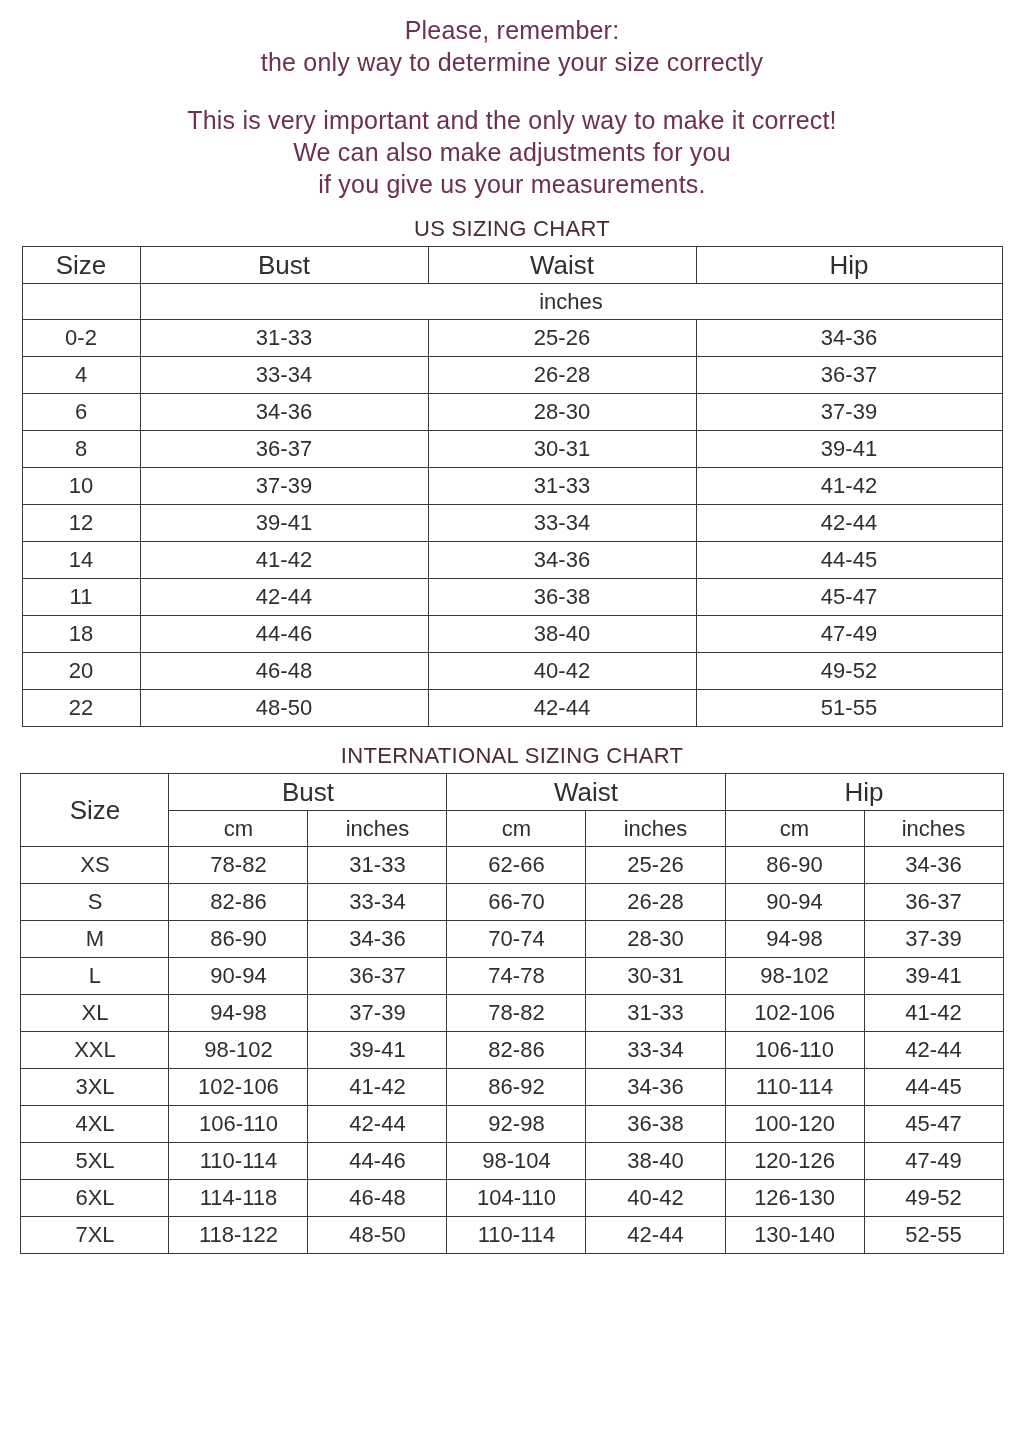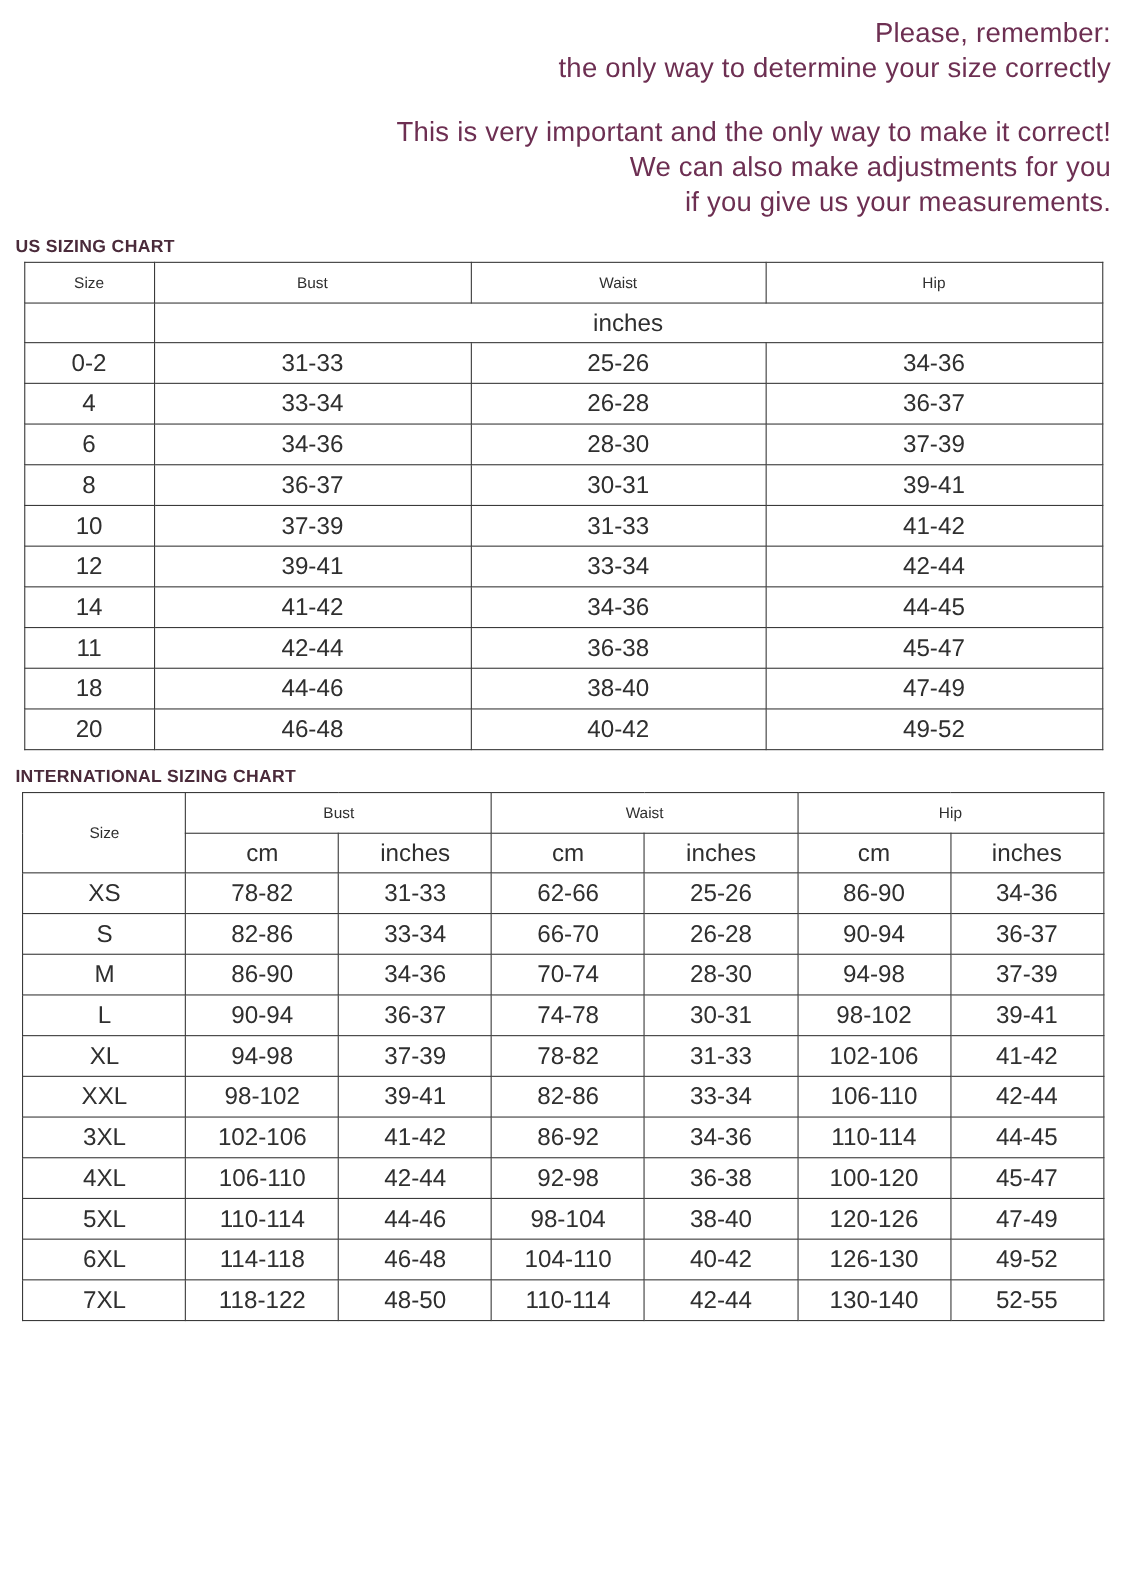--- a/index.html
+++ b/index.html
@@ -14,41 +14,40 @@
     color: #6b2b4e;
   }
   .page {
     width: 1024px;
     height: 1432px;
     position: relative;
     box-sizing: border-box;
     padding: 14px 14px 0 14px;
   }
   .intro {
-    text-align: right;
+    text-align: center;
     font-size: 25px;
     line-height: 1.28;
     color: #6d2f52;
     letter-spacing: 0.2px;
   }
   .intro .line {
     display: block;
     white-space: nowrap;
   }
   .intro .gap {
     display: block;
     height: 26px;
   }
   .chart-title {
-    text-align: left;
-    font-size: 16px;
+    text-align: center;
+    font-size: 22px;
     color: #4a2a3a;
     margin: 16px 0 4px 0;
     letter-spacing: 0.3px;
-    font-weight: bold;
   }
   table {
     border-collapse: collapse;
     width: 980px;
     margin: 0 auto;
     table-layout: fixed;
   }
   table td, table th {
     border: 1px solid #3a3a3a;
     text-align: center;
@@ -65,21 +64,21 @@
   .us-chart col.c-hip { width: 306px; }
 
   
   .intl-chart col.i-size { width: 148px; }
   .intl-chart col.i-col  { width: 139px; }
 
   .unit-row td {
     height: 35px;
   }
   .hdr td {
-    font-size: 14px;
+    font-size: 26px;
   }
 </style>
 </head>
 <body>
 
 <div class="page">
 
   <div class="intro">
     <span class="line">Please, remember:</span>
     <span class="line">the only way to determine your size correctly</span>
@@ -162,20 +161,26 @@
         <td>44-46</td>
         <td>38-40</td>
         <td>47-49</td>
       </tr>
       <tr>
         <td>20</td>
         <td>46-48</td>
         <td>40-42</td>
         <td>49-52</td>
       </tr>
+      <tr>
+        <td>22</td>
+        <td>48-50</td>
+        <td>42-44</td>
+        <td>51-55</td>
+      </tr>
     </tbody>
   </table>
 
   <div class="chart-title">INTERNATIONAL SIZING CHART</div>
 
   <table class="intl-chart">
     <colgroup>
       <col class="i-size">
         <col class="i-col">
         <col class="i-col">

